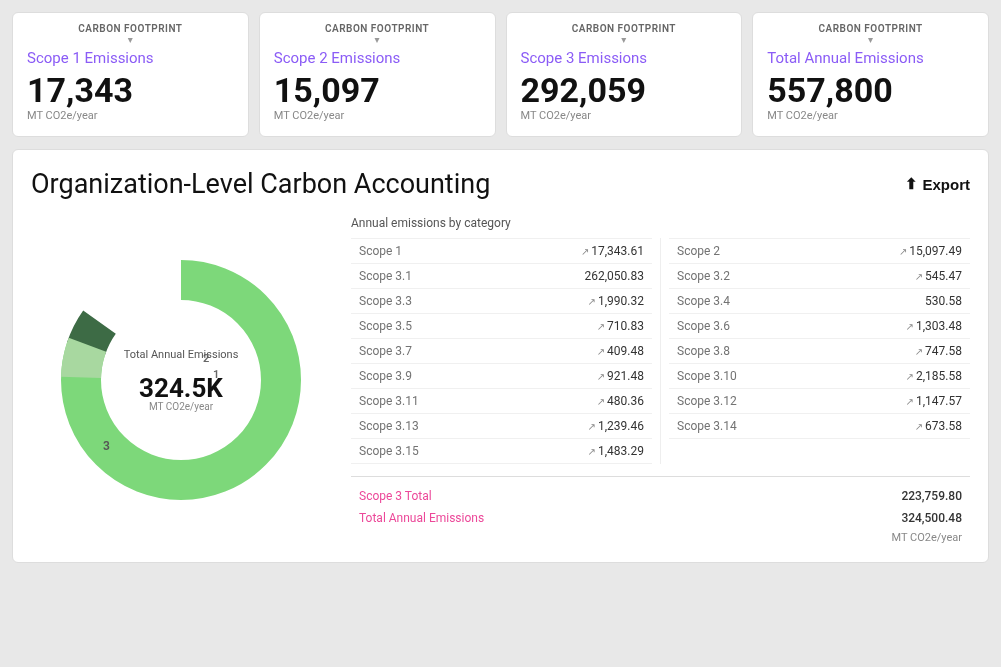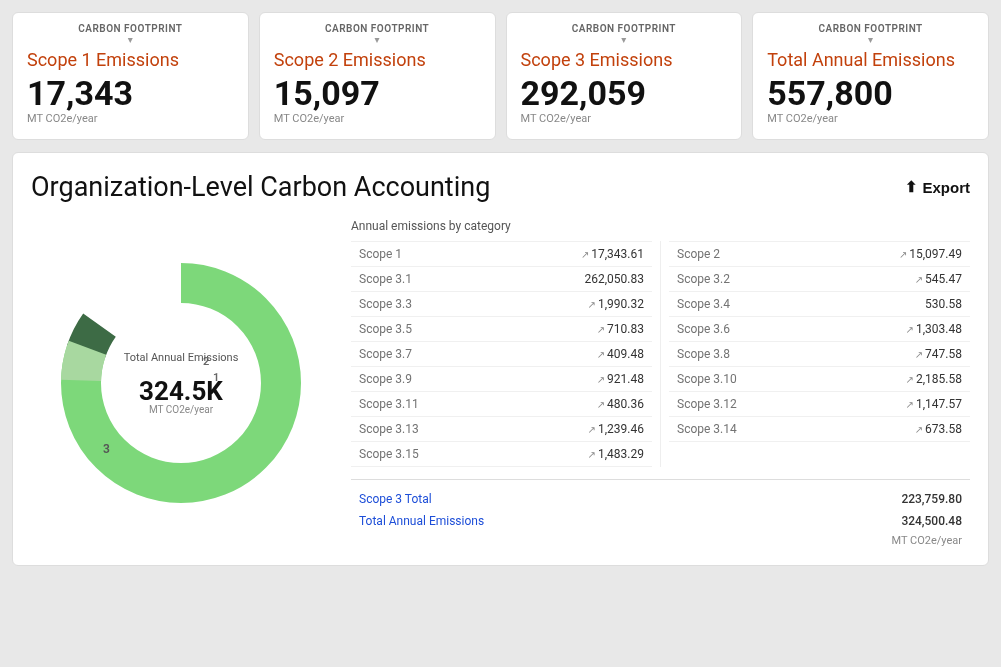--- a/index.html
+++ b/index.html
@@ -34,22 +34,22 @@
       font-weight: 600;
       color: #666;
       letter-spacing: 0.5px;
       text-transform: uppercase;
     }
     .card-dropdown-icon {
       font-size: 10px;
       color: #999;
     }
     .card-title {
-      font-size: 18px;
-      color: #c2410c;
+      font-size: 15px;
+      color: #8b5cf6;
       margin-bottom: 6px;
       font-weight: 400;
     }
     .card-value {
       font-size: 34px;
       font-weight: 700;
       color: #111;
       line-height: 1;
       margin-bottom: 2px;
     }
@@ -176,21 +176,21 @@
       border-top: 1px solid #ddd;
       padding-top: 8px;
     }
     .total-row {
       display: flex;
       justify-content: space-between;
       padding: 4px 8px;
       font-size: 12px;
     }
     .total-row .row-name {
-      color: #1d4ed8;
+      color: #ec4899;
     }
     .total-row .row-value {
       font-weight: 500;
     }
     .total-unit {
       text-align: right;
       font-size: 11px;
       color: #888;
       padding-right: 8px;
       margin-top: 2px;

